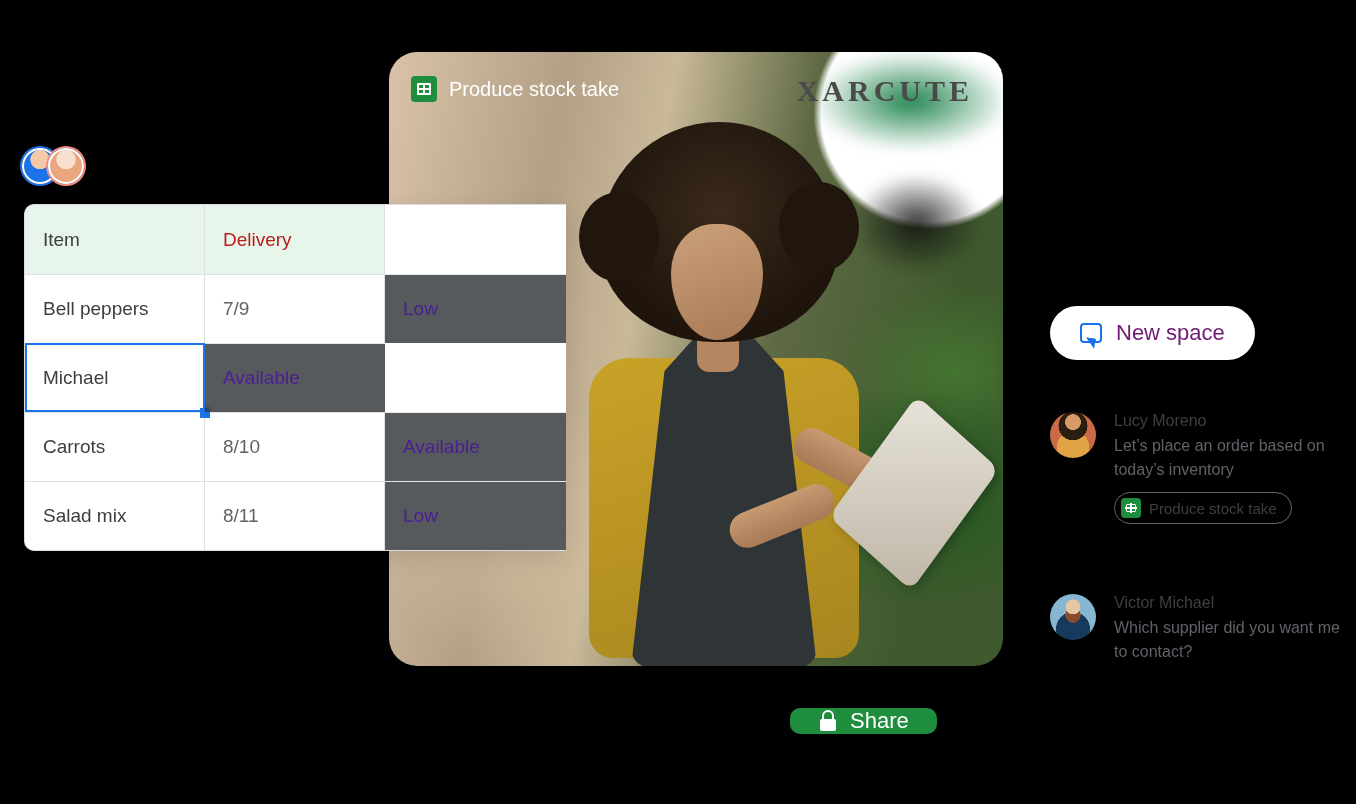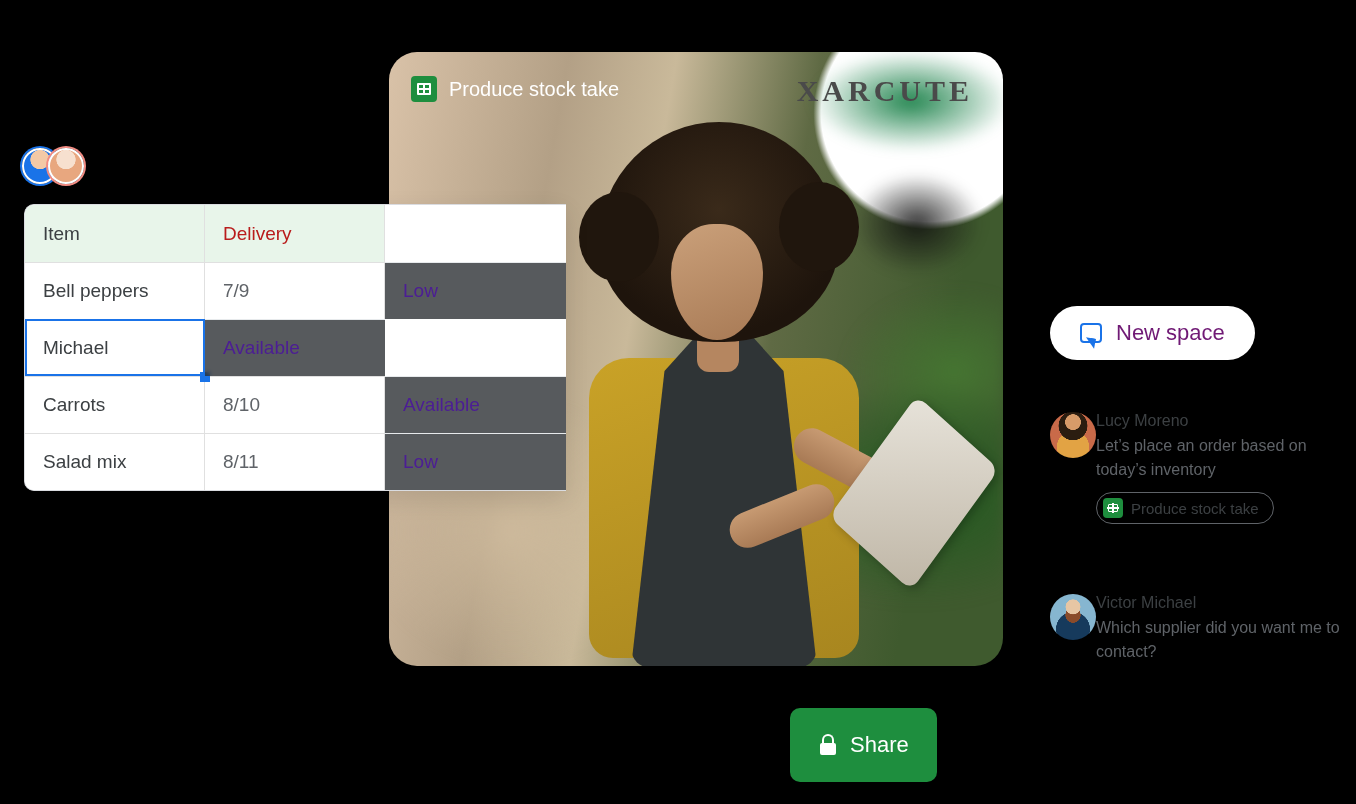--- a/index.html
+++ b/index.html
@@ -100,21 +100,21 @@
   }
   .avatar + .avatar{ margin-left:-10px; }
   .av-blue{ background: radial-gradient(circle at 50% 30%, #f3c9a6 0 34%, #1a73e8 36% 100%); box-shadow:0 0 0 2px #1a73e8; }
   .av-pink{ background: radial-gradient(circle at 50% 30%, #f7e0cf 0 34%, #e8a77f 36% 100%); box-shadow:0 0 0 2px #f28b82; }
 
   .sheet{
     position:absolute; left:24px; top:204px; width:542px; border-radius:10px 0 0 10px;
     border:1px solid #dadce0; border-right:none; overflow:hidden; background:#fff;
     box-shadow: 0 8px 24px rgba(0,0,0,.10);
   }
-  .row{ display:grid; grid-template-columns: 180px 180px 182px; height:57px; }
+  .row{ display:grid; grid-template-columns: 180px 180px 182px; height:69px; }
   .cell{ display:flex; align-items:center; padding:0 18px; font-size:19px; color:#5f6368; border-right:1px solid #e0e0e0; border-top:1px solid #e0e0e0; background:#fff; }
   .row:first-child .cell{ border-top:none; }
   .hdr .cell{ background:#e8f5ea; color:#b91c1c; font-weight:500; }
   .cell.avail{
     background:rgba(40,44,48,.78); color:#4c1d95; border-right:none; border-top-color:#e7eaec;
     backdrop-filter: blur(2px);
   }
   .hdr .cell.avail{ color:#fff; }
   .cell.item{ color:#3c4043; }
   .selected .cell.item{
@@ -122,40 +122,40 @@
   }
   .selected .cell.item::after{
     content:""; position:absolute; right:-6px; bottom:-6px; width:10px; height:10px; background:#1a73e8;
   }
 
   
   .share-btn{
     position:absolute; left:790px; top:708px;
     display:flex; align-items:center; gap:12px;
     background:#1e8e3e; color:#fff; font-size:22px; font-weight:500;
-    padding:24px 28px; border-radius:10px; box-shadow:0 10px 24px rgba(0,0,0,.25);
+    padding:0 28px; border-radius:10px; box-shadow:0 10px 24px rgba(0,0,0,.25);
     cursor:pointer;
   }
   .lock{ width:20px; height:20px; position:relative; }
   .lock .body{ position:absolute; left:2px; bottom:0; width:16px; height:12px; background:#fff; border-radius:2px; }
   .lock .shackle{ position:absolute; left:4px; top:-1px; width:12px; height:12px; border:2.4px solid #fff; border-bottom:none; border-radius:8px 8px 0 0; }
 
   
   .new-space{
     position:absolute; left:1050px; top:306px;
     display:flex; align-items:center; gap:14px;
     background:#fff; border-radius:999px; padding:14px 30px;
     box-shadow:0 10px 28px rgba(0,0,0,.22); cursor:pointer;
   }
   .new-space span{ color:#701a75; font-size:22px; font-weight:500; }
   .bubble-ic{ width:22px; height:20px; border:2.5px solid #1a73e8; border-radius:4px; position:relative; }
   .bubble-ic::after{ content:""; position:absolute; left:3px; bottom:-7px; width:0; height:0; border:5px solid transparent; border-top-color:#1a73e8; border-right-color:#1a73e8; transform:rotate(10deg); }
 
   .chat{ position:absolute; left:1050px; width:300px; font-size:16px; color:#5f6368; }
-  .msg{ display:flex; }
+  .msg{ display:flex; gap:18px; }
   .msg .av{ width:46px; height:46px; border-radius:50%; flex:0 0 46px; }
   .av-lucy{
     background:
       radial-gradient(circle at 50% 22%, #d79b69 0 18%, transparent 19%),
       radial-gradient(circle at 50% 30%, #2b1d10 0 36%, transparent 37%),
       radial-gradient(circle at 50% 76%, #e2a344 0 38%, transparent 39%),
       #c96a49;
   }
   .av-victor{
     background:

